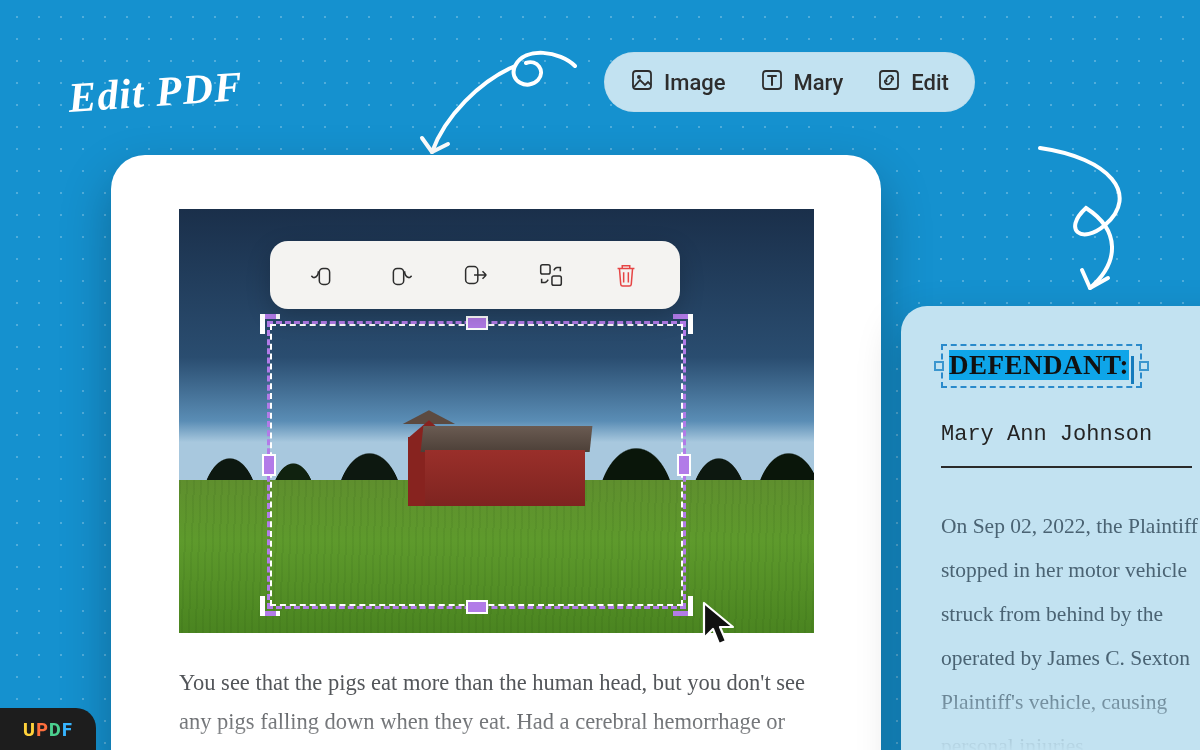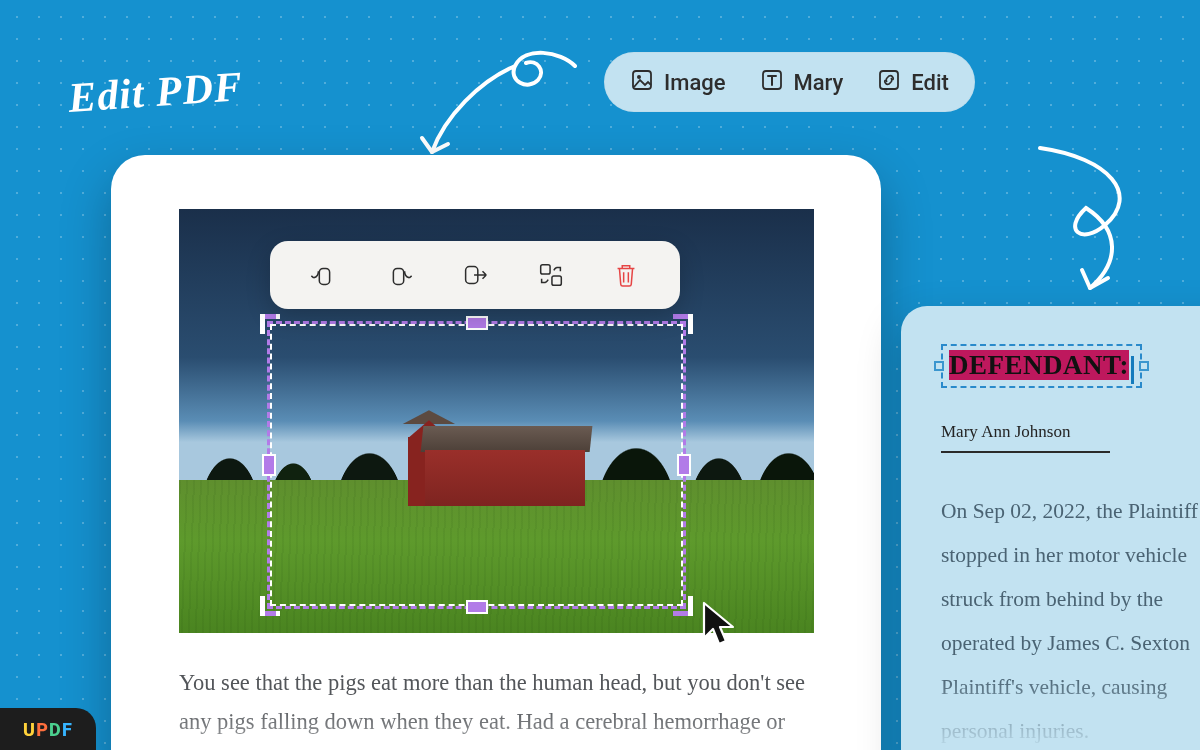--- a/index.html
+++ b/index.html
@@ -262,39 +262,39 @@
     display: inline-block;
     border: 2.5px dashed #2a8acb;
     padding: 4px 6px 2px 6px;
   }
   .text-sel-box .txt {
     font-family: Georgia, serif;
     font-size: 27px;
     font-weight: 800;
     letter-spacing: .5px;
     color: #111;
-    background: #be185d;
+    background: #0ea5e9;
   }
   .caret {
     display:inline-block; width:2.5px; height:28px; background:#147bbd; vertical-align:middle; margin-left:2px;
   }
   .sel-side-sq{
     position:absolute; width:10px;height:10px; background:#c2e2f1; border:2.5px solid #3a96cf;
     top:50%; transform:translateY(-50%);
   }
   .sel-side-sq.l{ left:-9px; } .sel-side-sq.r{ right:-9px; }
 
   .panel-name{
     margin-top: 34px;
-    font-family: Liberation Serif, serif;
-    font-size: 17px;
+    font-family: Liberation Mono, monospace;
+    font-size: 22px;
     color: #242424;
     border-bottom: 2px solid #2a2a2a;
     display:inline-block;
-    padding-bottom: 9px;
+    padding-bottom: 19px;
     padding-right: 40px;
   }
   .panel-body{
     margin-top: 36px;
     font-family: Georgia, serif;
     font-size: 21.5px;
     line-height: 2.05;
     color: #4a6373;
     white-space: pre-line;
   }

